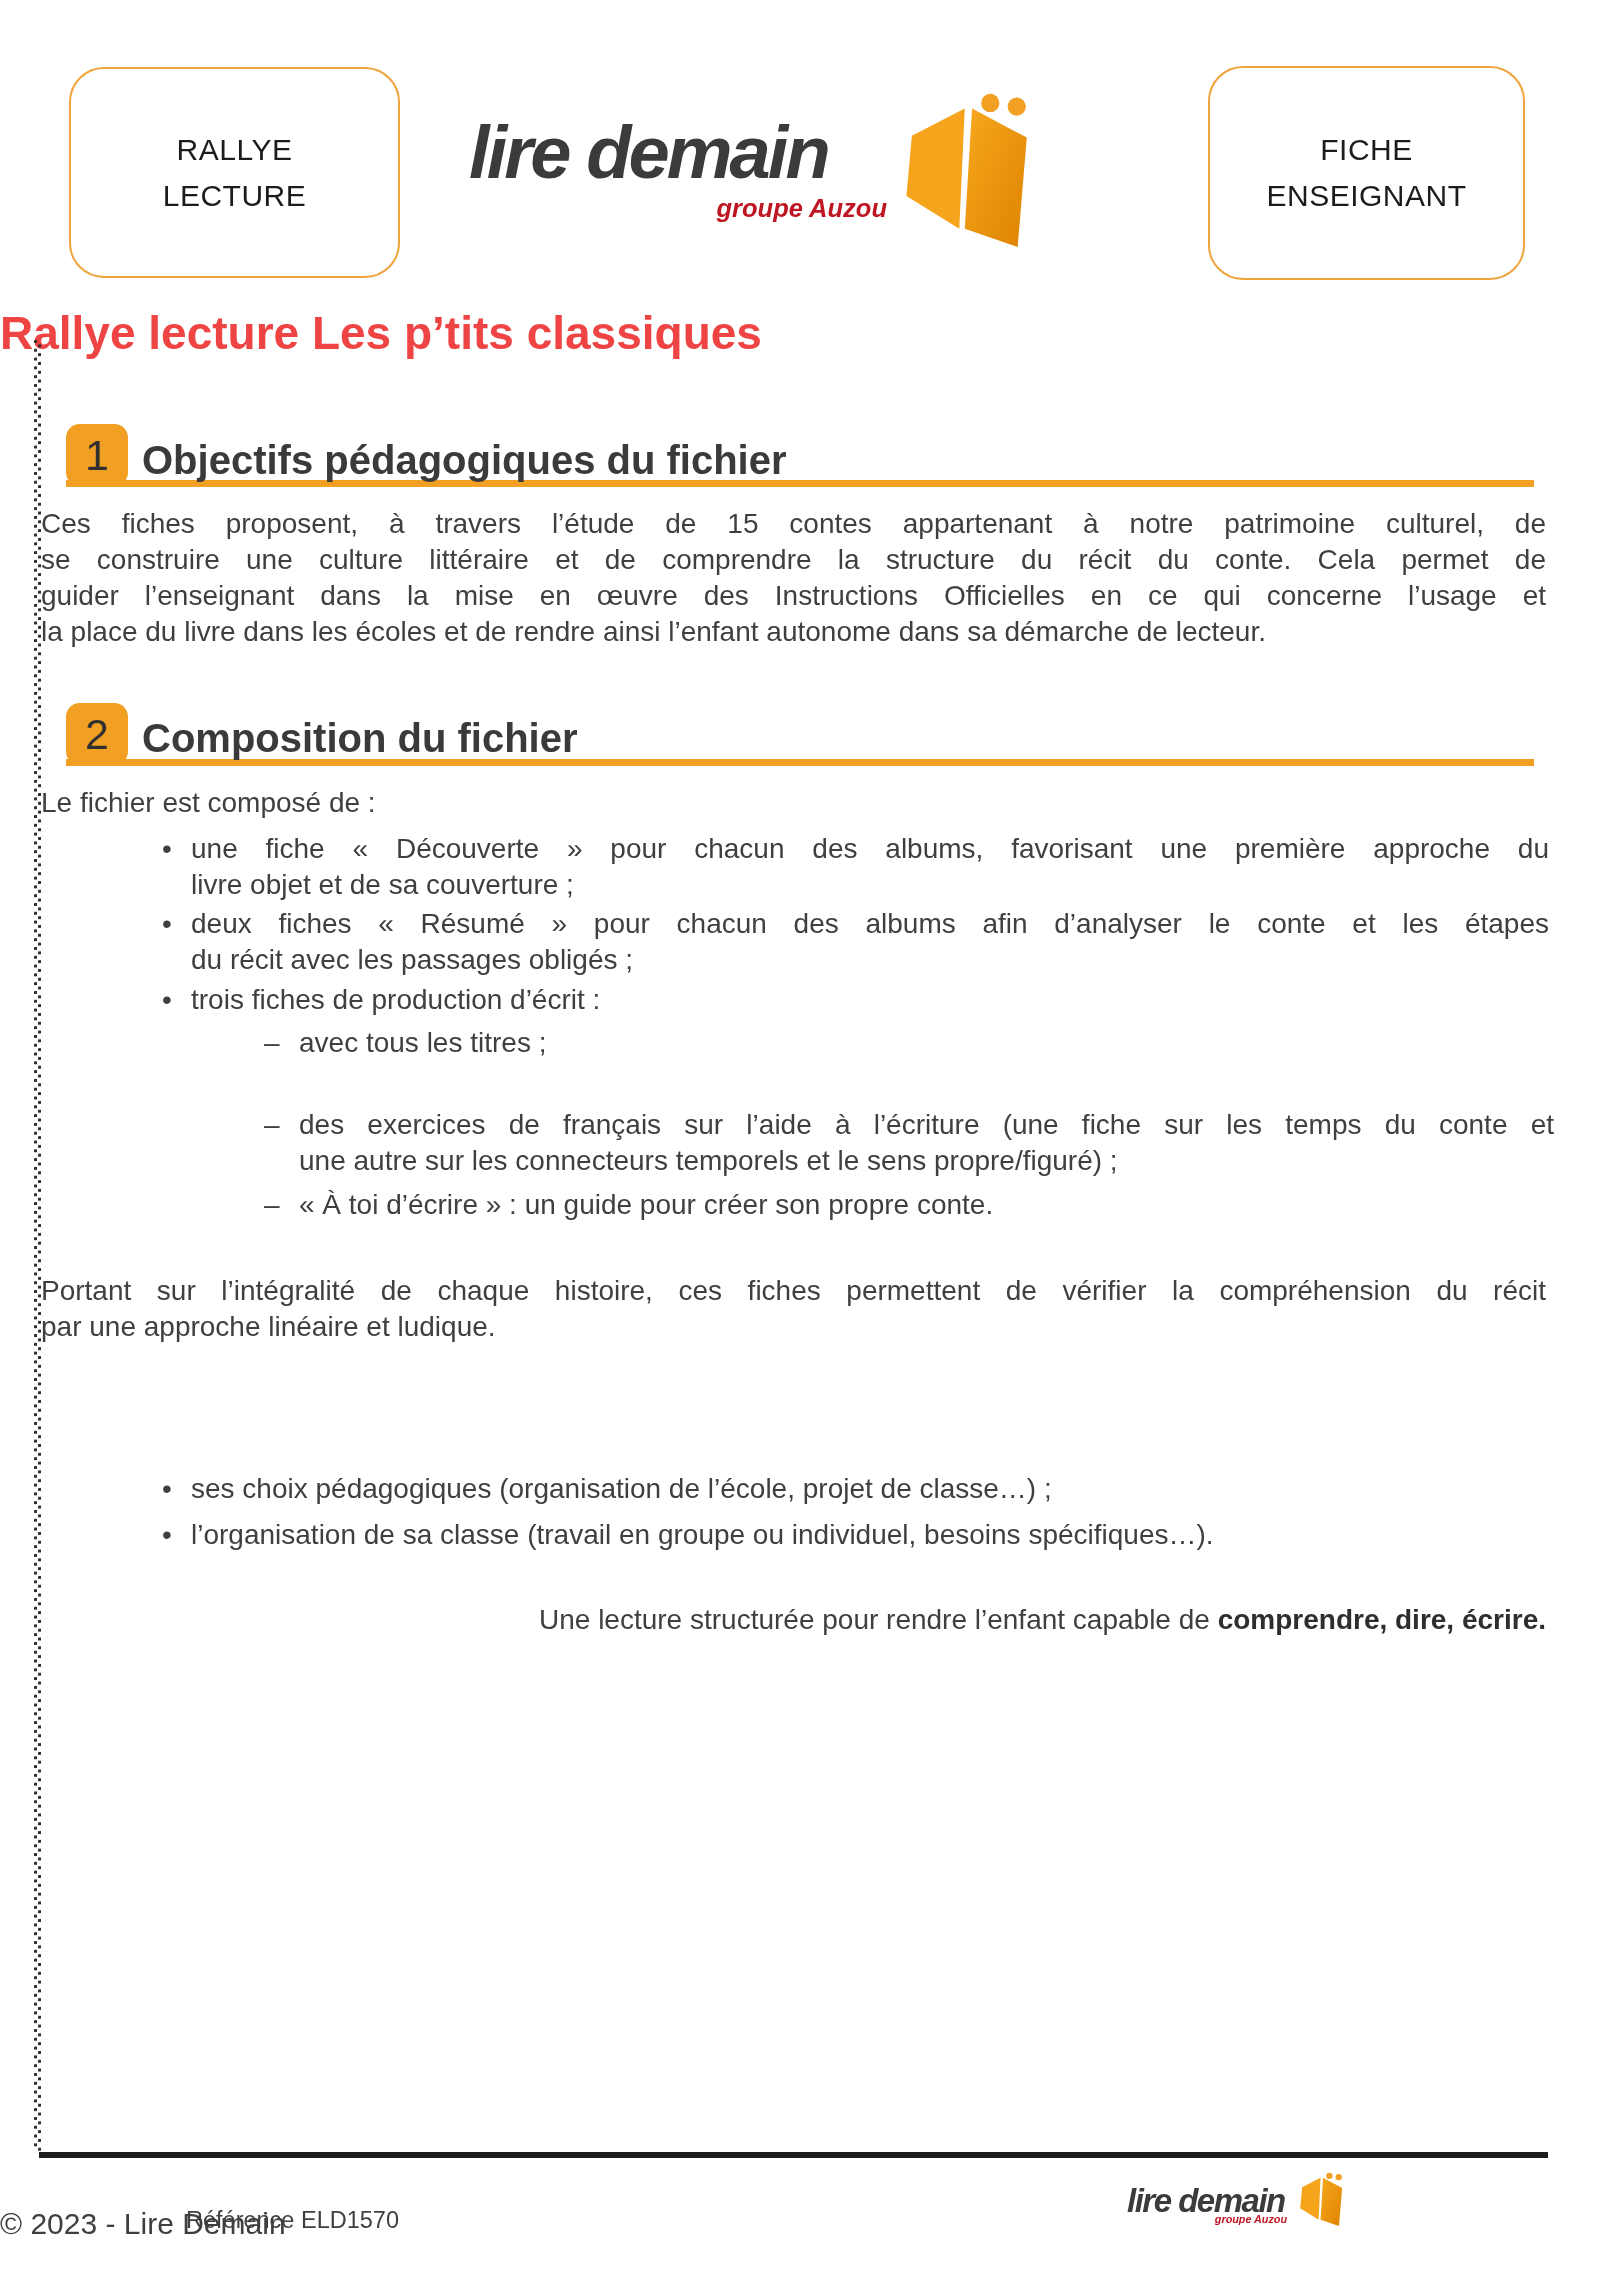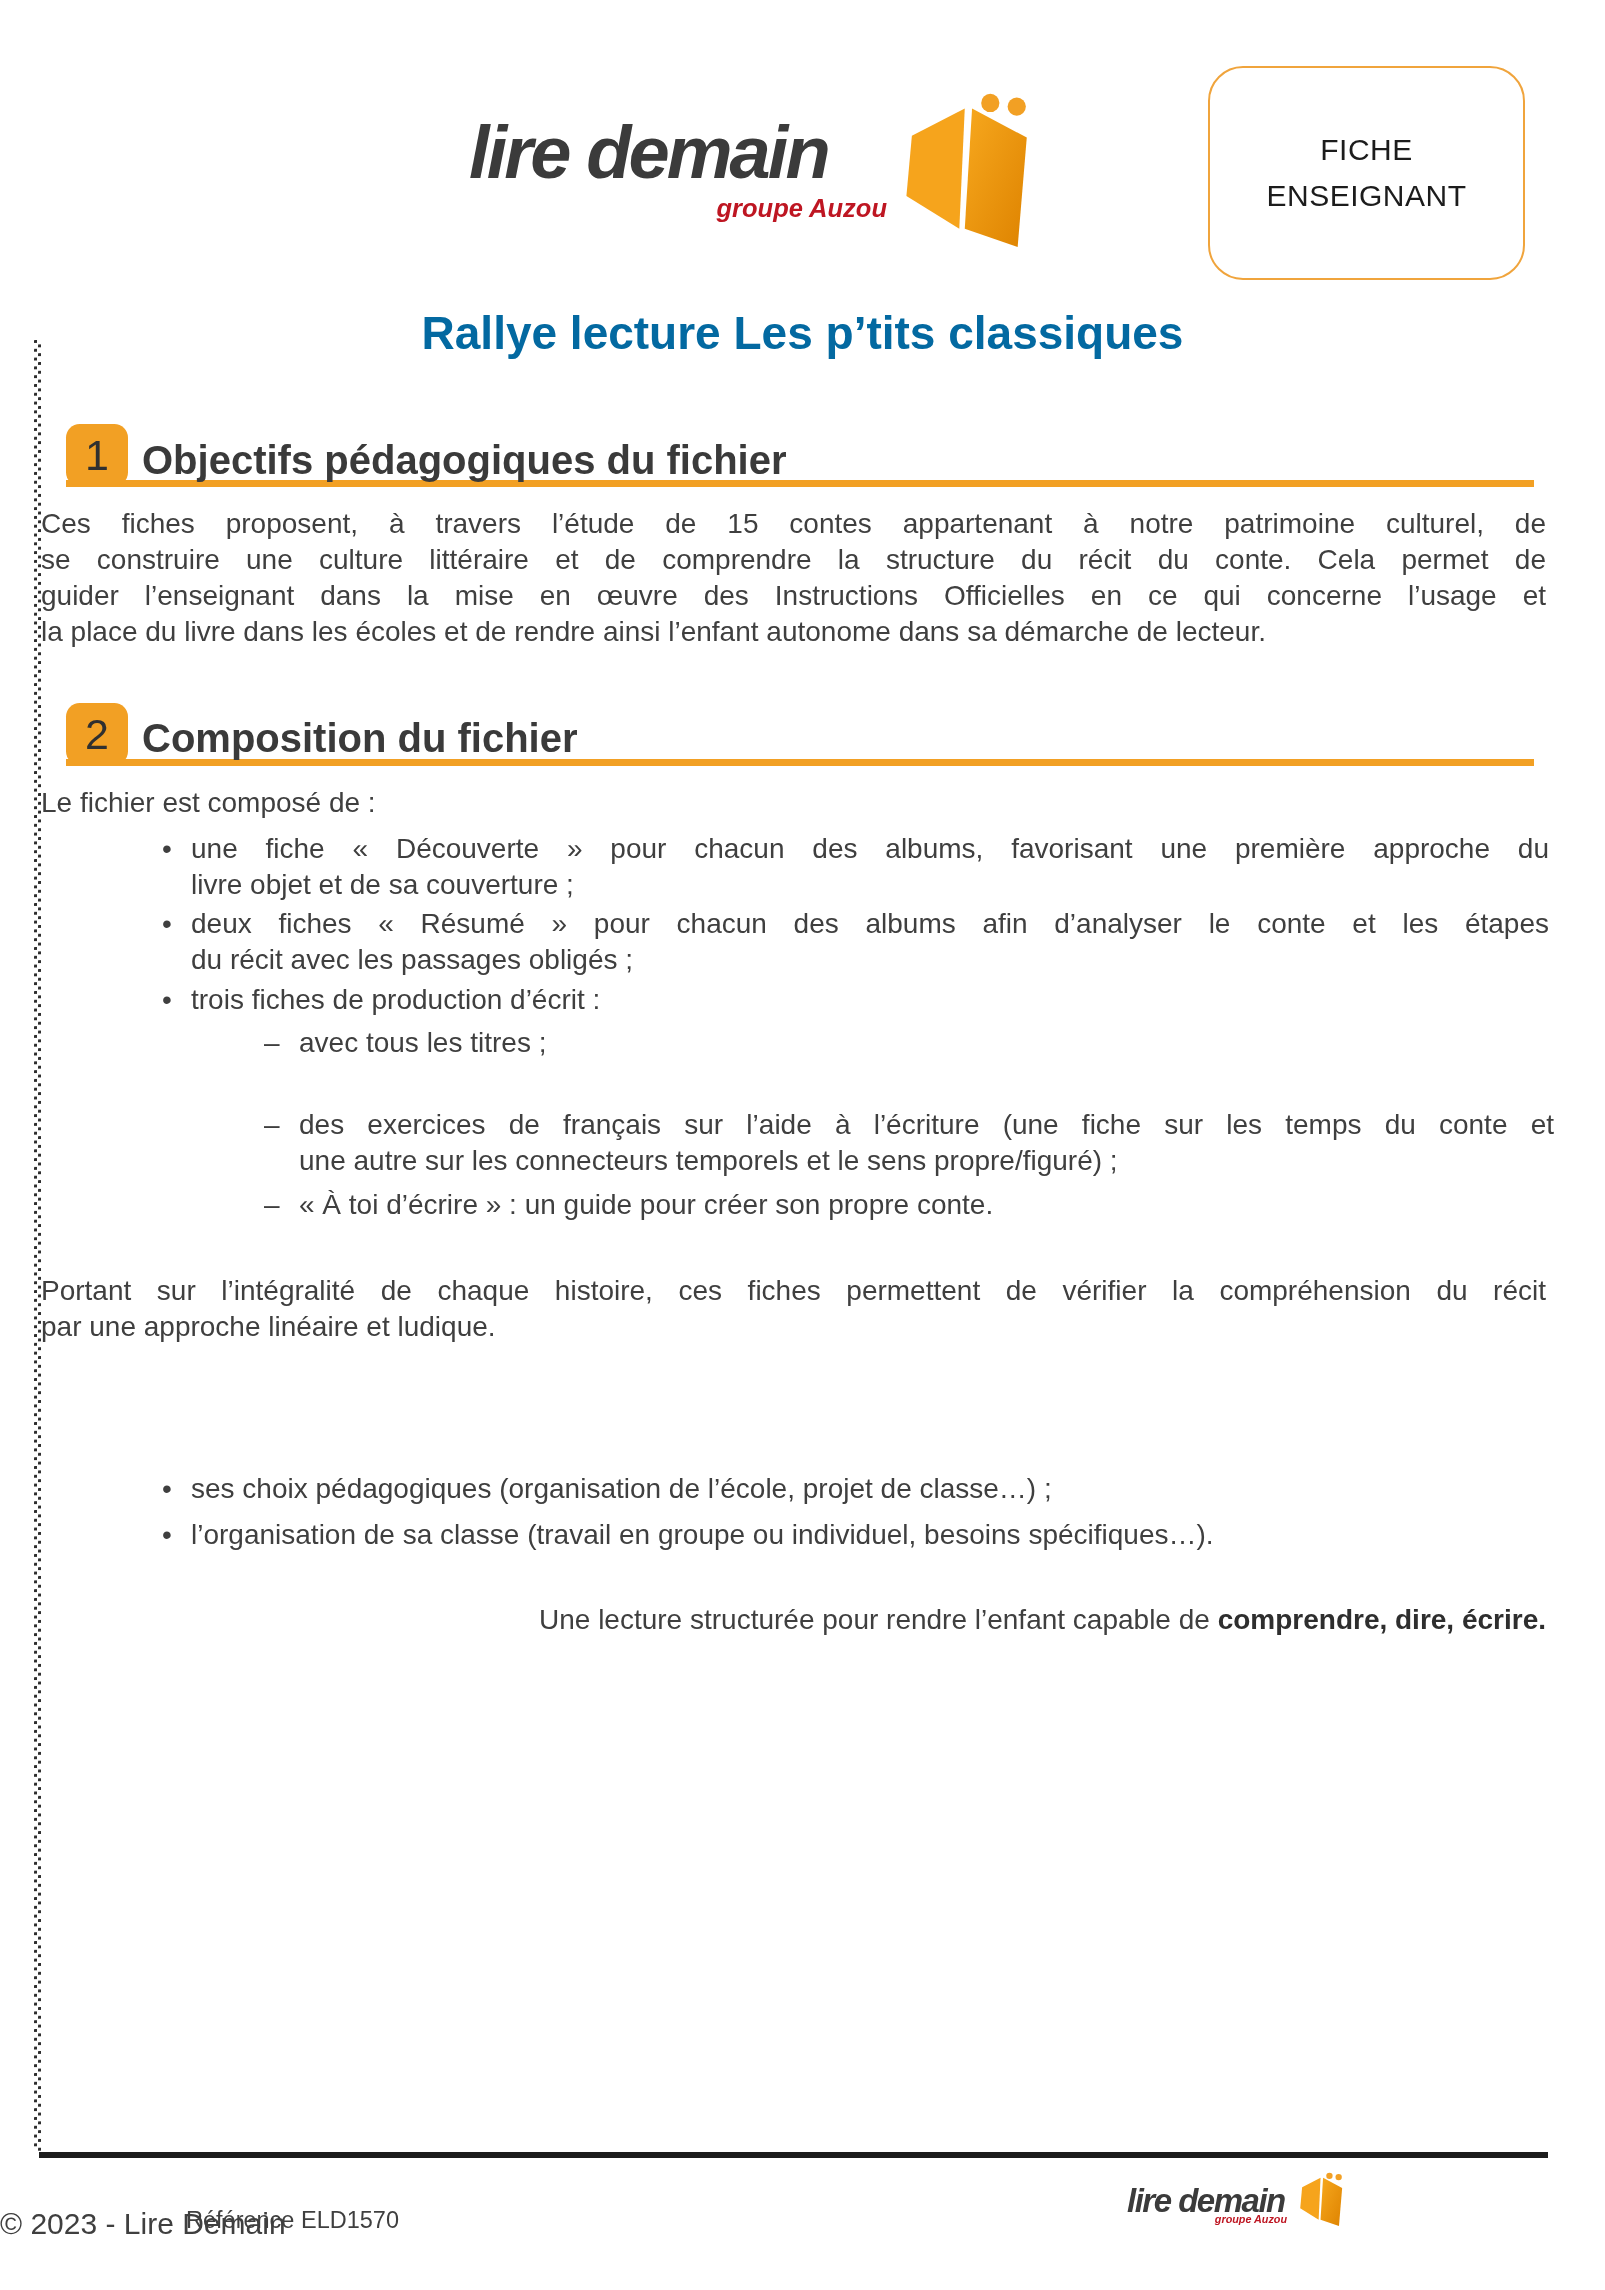--- a/index.html
+++ b/index.html
@@ -14,21 +14,21 @@
     display:flex;flex-direction:column;justify-content:center;align-items:center;
     font-size:30px;line-height:46px;color:#1c1c1c;text-align:center;letter-spacing:0.5px;
   }
   #badge-left{left:69px;top:67px;width:327px;height:207px}
   #badge-right{left:1208px;top:66px;width:313px;height:210px}
   
   #logo-text{position:absolute;left:469px;top:110px;font-size:74px;font-style:italic;font-weight:bold;color:#3b3b3b;letter-spacing:-2.9px;white-space:nowrap}
   #logo-icon{position:absolute;left:894px;top:92px;width:147px;height:155px}
   #logo-group{position:absolute;left:588px;top:194px;width:299px;text-align:right;font-size:25.5px;font-weight:bold;font-style:italic;color:#be1622;white-space:nowrap}
   
-  #page-title{position:absolute;left:0;top:306px;width:100%;text-align:center;font-size:46px;font-weight:bold;color:#0369a1;letter-spacing:0}
+  #page-title{position:absolute;left:0;top:306px;width:100%;text-align:left;font-size:46px;font-weight:bold;color:#ef4444;letter-spacing:0}
   
   #dotted-border{
     position:absolute;left:34px;top:340px;width:6.9px;height:1812px;
     background-image:
       radial-gradient(circle at 1.6px 1.6px,#2e2e2e 1.5px,transparent 1.8px),
       radial-gradient(circle at 1.6px 1.6px,#2e2e2e 1.5px,transparent 1.8px);
     background-size:3.1px 8.8px,3.1px 8.8px;
     background-position:0 0,3.5px 4.4px;
     background-repeat:repeat-y,repeat-y;
   }
@@ -55,20 +55,24 @@
   #footer-copyright{position:absolute;left:0;top:2207px;width:100%;text-align:left;font-size:30px;color:#3f3f3f}
   #flogo-text{position:absolute;left:1127px;top:2182px;font-size:33px;font-style:italic;font-weight:bold;color:#3b3b3b;letter-spacing:-1.5px;white-space:nowrap}
   #flogo-icon{position:absolute;left:1296px;top:2172px;width:51px;height:54px}
   #flogo-group{position:absolute;left:1157px;top:2213px;width:130px;text-align:right;font-size:10.8px;font-weight:bold;font-style:italic;color:#be1622;white-space:nowrap}
 </style>
 </head>
 <body>
 
 <div class="page">
 
+  <div class="badge" id="badge-left">
+    <div>RALLYE</div>
+    <div>LECTURE</div>
+  </div>
 
   <div id="logo-text">lire demain</div>
   <div id="logo-group">groupe Auzou</div>
   <svg id="logo-icon" viewBox="0 0 150 170">
     <defs>
       <linearGradient id="bg1" x1="0" y1="0" x2="1" y2="1">
         <stop offset="0" stop-color="#F7A81E"></stop>
           <stop offset="1" stop-color="#DE8300"></stop>
       </linearGradient>
     </defs>

